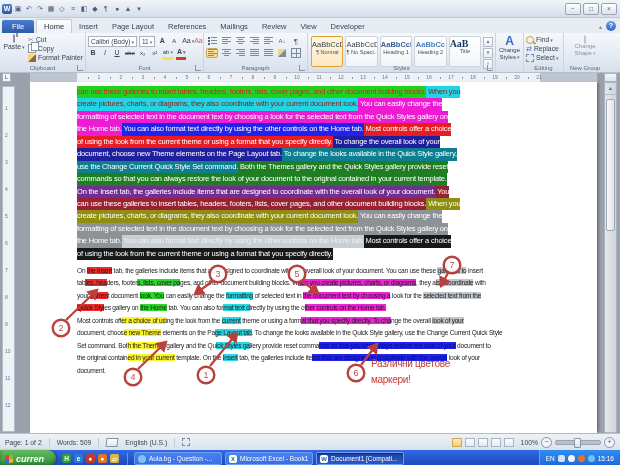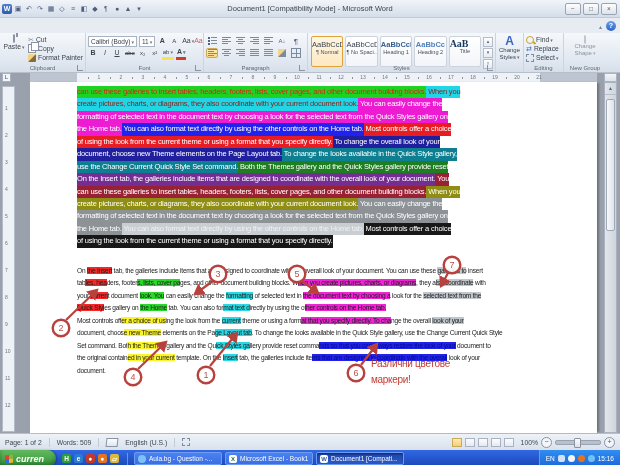--- a/index.html
+++ b/index.html
@@ -152,29 +152,39 @@
       <span class="qi">▦</span>
       <span class="qi">◇</span>
       <span class="qi">≡</span>
       <span class="qi">◧</span>
       <span class="qi">◆</span>
       <span class="qi">¶</span>
       <span class="qi">●</span>
       <span class="qi">▲</span>
       <span class="qi">▾</span>
     </div>
-  <div class="title">Document1 [Compatibility Mode] - Microsoft Word</div>
   <div class="win-controls">
     <span class="wc">−</span>
     <span class="wc">□</span>
     <span class="wc">×</span>
   </div>
 </div>
 
 <div class="tabrow">
+  <div id="tabs" style="display:flex;align-items:flex-end">
+      <span class="tab file">File</span>
+      <span class="tab active">Home</span>
+      <span class="tab">Insert</span>
+      <span class="tab">Page Layout</span>
+      <span class="tab">References</span>
+      <span class="tab">Mailings</span>
+      <span class="tab">Review</span>
+      <span class="tab">View</span>
+      <span class="tab">Developer</span>
+    </div>
   <div class="tabrow-right">
     <span class="collapse-caret">▴</span>
     <span class="help">?</span>
   </div>
 </div>
 
 <div class="ribbon">
 
   <div class="rgroup" style="width:86px">
     <div class="clip">
@@ -406,20 +416,21 @@
 
   <div class="page">
     <div class="hl-block" id="hl-block">
         <div class="hl-line"><span style="background: rgb(30, 211, 31); color: rgb(224, 33, 26);">can use these galleries to insert tables, headers, footers, lists, cover pages, and other document building blocks.</span><span style="background: rgb(31, 213, 230); color: rgb(143, 29, 18);">&nbsp;When you</span></div>
         <div class="hl-line"><span style="background: rgb(31, 213, 230); color: rgb(143, 29, 18);">create pictures, charts, or diagrams, they also coordinate with your current document look.</span><span style="background: rgb(237, 27, 210); color: rgb(255, 255, 255);">&nbsp;You can easily change the</span></div>
         <div class="hl-line"><span style="background: rgb(237, 27, 210); color: rgb(255, 255, 255);">formatting of selected text in the document text by choosing a look for the selected text from the Quick Styles gallery on</span></div>
         <div class="hl-line"><span style="background: rgb(237, 27, 210); color: rgb(255, 255, 255);">the Home tab.</span><span style="background: rgb(34, 34, 239); color: rgb(255, 255, 255);">&nbsp;You can also format text directly by using the other controls on the Home tab.</span><span style="background: rgb(232, 29, 35); color: rgb(255, 255, 255);">&nbsp;Most controls offer a choice</span></div>
         <div class="hl-line"><span style="background: rgb(232, 29, 35); color: rgb(255, 255, 255);">of using the look from the current theme or using a format that you specify directly.</span><span style="background: rgb(32, 32, 158); color: rgb(255, 255, 255);">&nbsp;To change the overall look of your</span></div>
         <div class="hl-line"><span style="background: rgb(32, 32, 158); color: rgb(255, 255, 255);">document, choose new Theme elements on the Page Layout tab.</span><span style="background: rgb(13, 127, 145); color: rgb(255, 255, 255);">&nbsp;To change the looks available in the Quick Style gallery,</span></div>
         <div class="hl-line"><span style="background: rgb(13, 127, 145); color: rgb(255, 255, 255);">use the Change Current Quick Style Set command.</span><span style="background: rgb(32, 126, 34); color: rgb(255, 255, 255);">&nbsp;Both the Themes gallery and the Quick Styles gallery provide reset</span></div>
+        <div class="hl-line"><span style="background: rgb(32, 126, 34); color: rgb(255, 255, 255);">commands so that you can always restore the look of your document to the original contained in your current template.</span></div>
         <div class="hl-line"><span style="background: rgb(116, 45, 147); color: rgb(255, 255, 255);">On the Insert tab, the galleries include items that are designed to coordinate with the overall look of your document.</span><span style="background: rgb(153, 33, 52); color: rgb(255, 255, 255);">&nbsp;You</span></div>
         <div class="hl-line"><span style="background: rgb(153, 33, 52); color: rgb(255, 255, 255);">can use these galleries to insert tables, headers, footers, lists, cover pages, and other document building blocks.</span><span style="background: rgb(143, 141, 18); color: rgb(255, 255, 255);">&nbsp;When you</span></div>
         <div class="hl-line"><span style="background: rgb(143, 141, 18); color: rgb(255, 255, 255);">create pictures, charts, or diagrams, they also coordinate with your current document look.</span><span style="background: rgb(141, 146, 150); color: rgb(255, 255, 255);">&nbsp;You can easily change the</span></div>
         <div class="hl-line"><span style="background: rgb(141, 146, 150); color: rgb(255, 255, 255);">formatting of selected text in the document text by choosing a look for the selected text from the Quick Styles gallery on</span></div>
         <div class="hl-line"><span style="background: rgb(141, 146, 150); color: rgb(255, 255, 255);">the Home tab.</span><span style="background: rgb(201, 206, 211); color: rgb(239, 241, 243);">&nbsp;You can also format text directly by using the other controls on the Home tab.</span><span style="background: rgb(24, 24, 24); color: rgb(255, 255, 255);">&nbsp;Most controls offer a choice</span></div>
         <div class="hl-line"><span style="background: rgb(24, 24, 24); color: rgb(255, 255, 255);">of using the look from the current theme or using a format that you specify directly.</span></div>
       </div>
     <div class="para" id="para-0">
         <div class="par-line"><span>On </span><span style="background: rgb(245, 40, 40);">the Insert</span><span> tab, the galleries include items that are designed to coordinate with the overall look of your document. You can use these </span><span style="background: rgb(192, 198, 203);">galleries to</span><span> insert</span></div>
         <div class="par-line"><span>tab</span><span style="background: rgb(245, 40, 40);">les, hea</span><span>ders, footer</span><span style="background: rgb(43, 215, 42);">s, lists, cover pa</span><span>ges, and other document building blocks. W</span><span style="background: rgb(239, 37, 213);">hen you create pictures, charts, or diagrams</span><span>, they a</span><span style="background: rgb(192, 198, 203);">lso coordinate</span><span> with</span></div>

